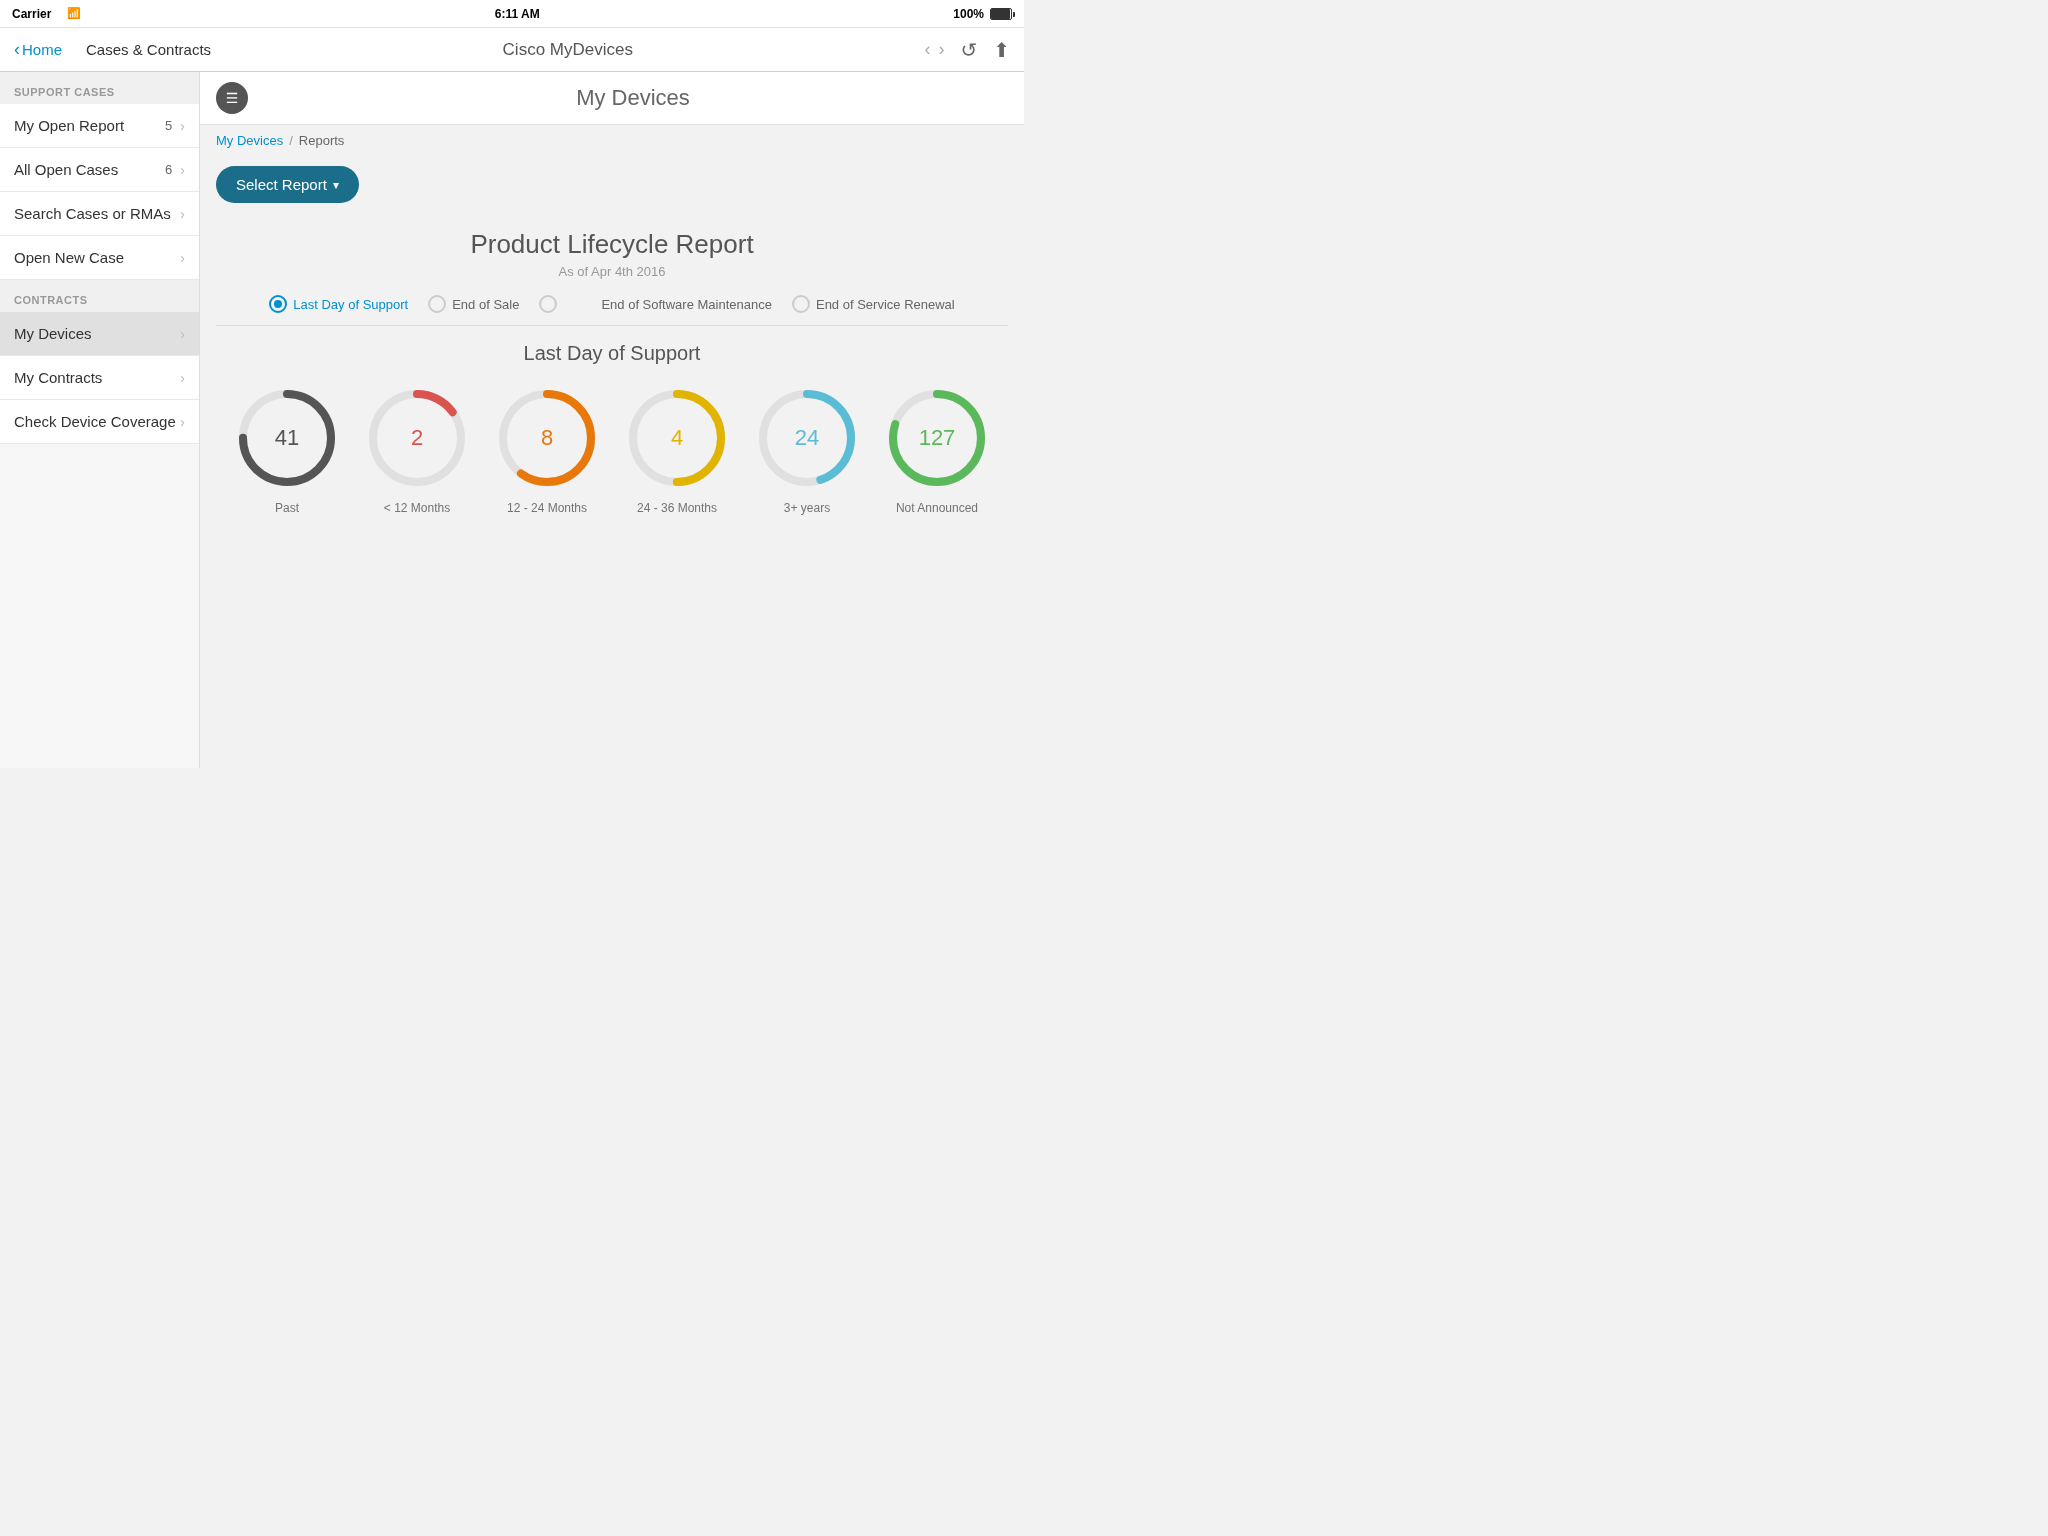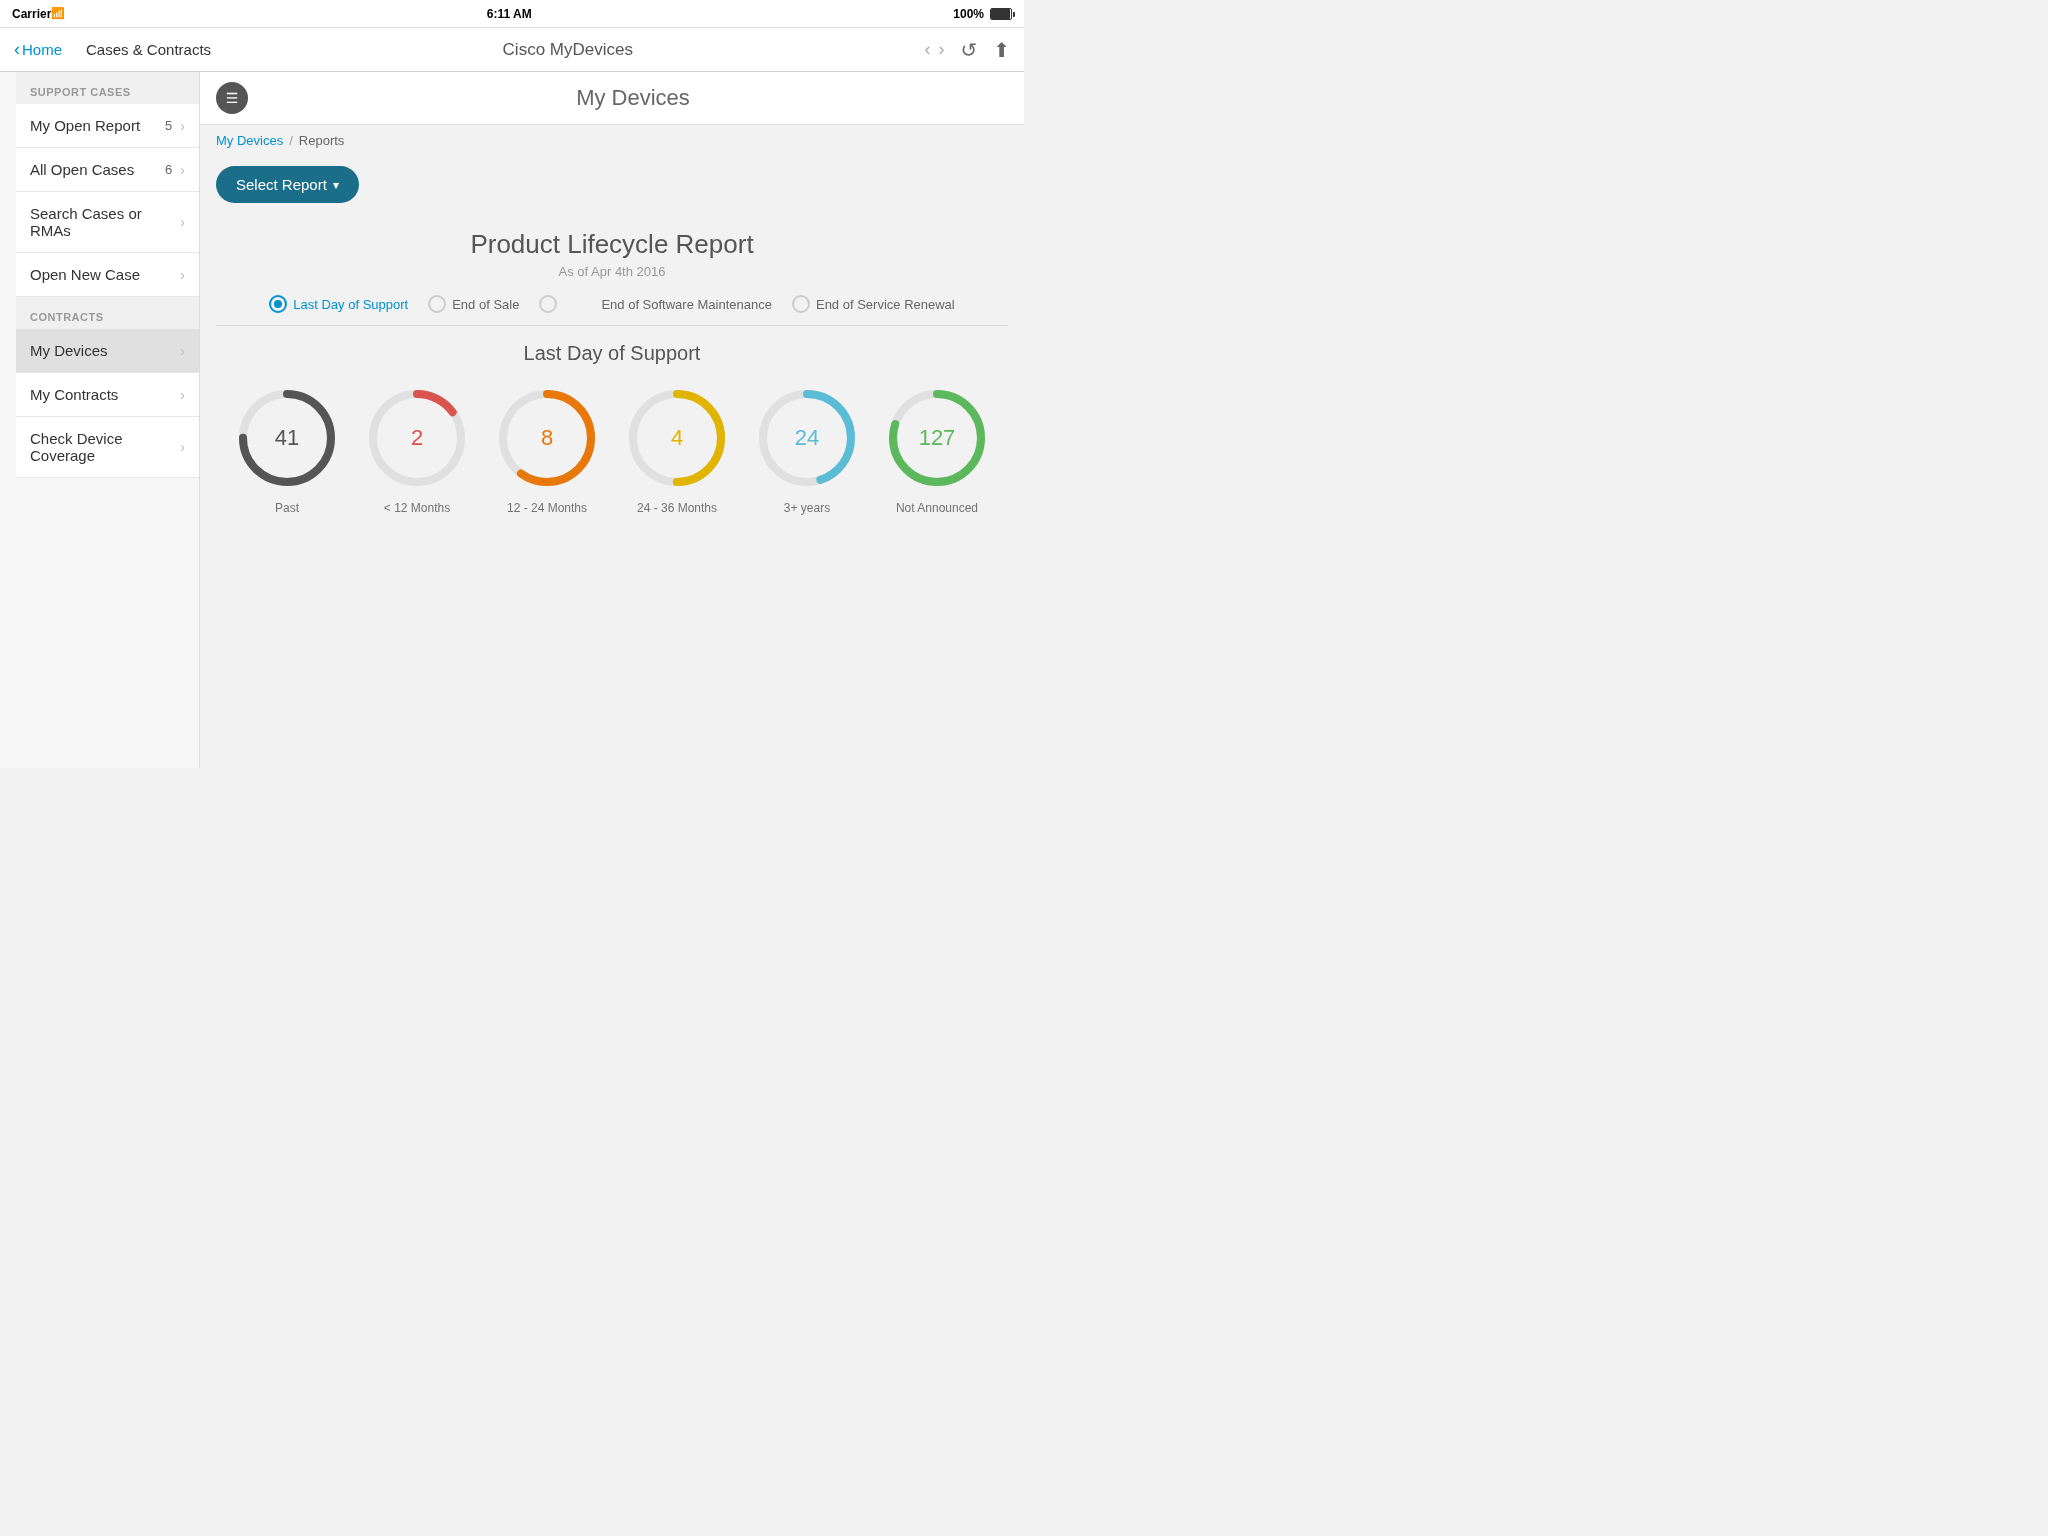--- a/index.html
+++ b/index.html
@@ -17,21 +17,21 @@
       display: flex;
       justify-content: space-between;
       align-items: center;
       padding: 4px 12px;
       background: #fff;
       height: 28px;
       border-bottom: 1px solid #e0e0e0;
       font-size: 12px;
       font-weight: 600;
     }
-    .status-bar-left { display: flex; gap: 0; }
+    .status-bar-left { display: flex; gap: 16px; }
     .status-bar-center { font-size: 12px; font-weight: 600; }
     .status-bar-right { display: flex; align-items: center; gap: 6px; font-size: 12px; }
     .battery-icon {
       display: inline-flex; align-items: center;
       width: 22px; height: 12px;
       border: 1.5px solid #333; border-radius: 2px; position: relative;
     }
     .battery-icon::after {
       content: '';
       position: absolute; right: -4px; top: 3px;
@@ -70,21 +70,20 @@
       height: calc(768px - 72px);
     }
 
     
     .sidebar {
       width: 200px;
       background: #f7f7f7;
       border-right: 1px solid #ddd;
       overflow-y: auto;
       flex-shrink: 0;
-      padding-left: 16px;
     }
     .sidebar-section-header {
       padding: 14px 14px 6px 14px;
       font-size: 11px;
       font-weight: 600;
       color: #999;
       letter-spacing: 0.5px;
       background: #f0f0f0;
     }
     .sidebar-item {

